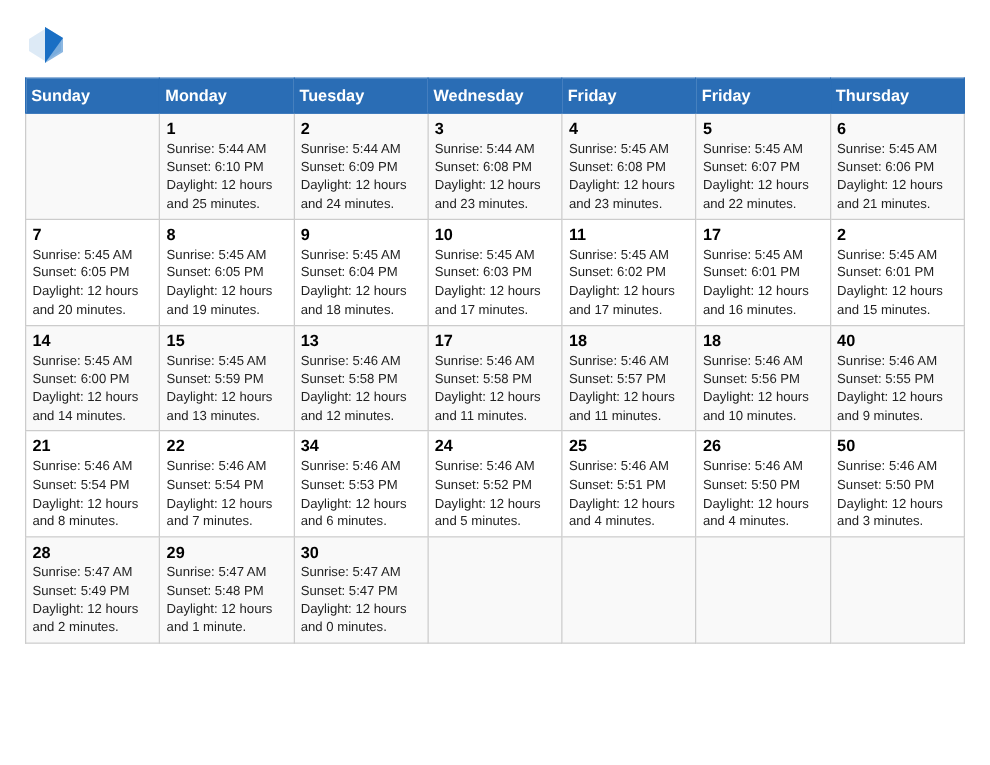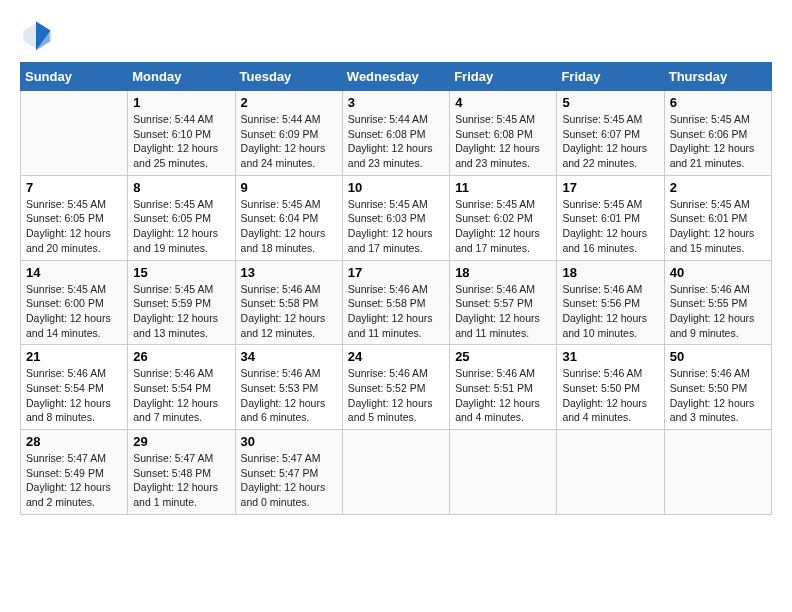--- a/index.html
+++ b/index.html
@@ -165,29 +165,29 @@
         <td><span class="day-num">18</span>
         <span class="day-info">Sunrise: 5:46 AM<br>Sunset: 5:57 PM<br>Daylight: 12 hours and 11 minutes.</span></td>
         <td><span class="day-num">18</span>
         <span class="day-info">Sunrise: 5:46 AM<br>Sunset: 5:56 PM<br>Daylight: 12 hours and 10 minutes.</span></td>
         <td><span class="day-num">40</span>
         <span class="day-info">Sunrise: 5:46 AM<br>Sunset: 5:55 PM<br>Daylight: 12 hours and 9 minutes.</span></td>
       </tr>
       <tr>
         <td><span class="day-num">21</span>
         <span class="day-info">Sunrise: 5:46 AM<br>Sunset: 5:54 PM<br>Daylight: 12 hours and 8 minutes.</span></td>
-        <td><span class="day-num">26</span>
+        <td><span class="day-num">22</span>
         <span class="day-info">Sunrise: 5:46 AM<br>Sunset: 5:54 PM<br>Daylight: 12 hours and 7 minutes.</span></td>
         <td><span class="day-num">34</span>
         <span class="day-info">Sunrise: 5:46 AM<br>Sunset: 5:53 PM<br>Daylight: 12 hours and 6 minutes.</span></td>
         <td><span class="day-num">24</span>
         <span class="day-info">Sunrise: 5:46 AM<br>Sunset: 5:52 PM<br>Daylight: 12 hours and 5 minutes.</span></td>
         <td><span class="day-num">25</span>
         <span class="day-info">Sunrise: 5:46 AM<br>Sunset: 5:51 PM<br>Daylight: 12 hours and 4 minutes.</span></td>
-        <td><span class="day-num">31</span>
+        <td><span class="day-num">26</span>
         <span class="day-info">Sunrise: 5:46 AM<br>Sunset: 5:50 PM<br>Daylight: 12 hours and 4 minutes.</span></td>
         <td><span class="day-num">50</span>
         <span class="day-info">Sunrise: 5:46 AM<br>Sunset: 5:50 PM<br>Daylight: 12 hours and 3 minutes.</span></td>
       </tr>
       <tr>
         <td><span class="day-num">28</span>
         <span class="day-info">Sunrise: 5:47 AM<br>Sunset: 5:49 PM<br>Daylight: 12 hours and 2 minutes.</span></td>
         <td><span class="day-num">29</span>
         <span class="day-info">Sunrise: 5:47 AM<br>Sunset: 5:48 PM<br>Daylight: 12 hours and 1 minute.</span></td>
         <td><span class="day-num">30</span>

